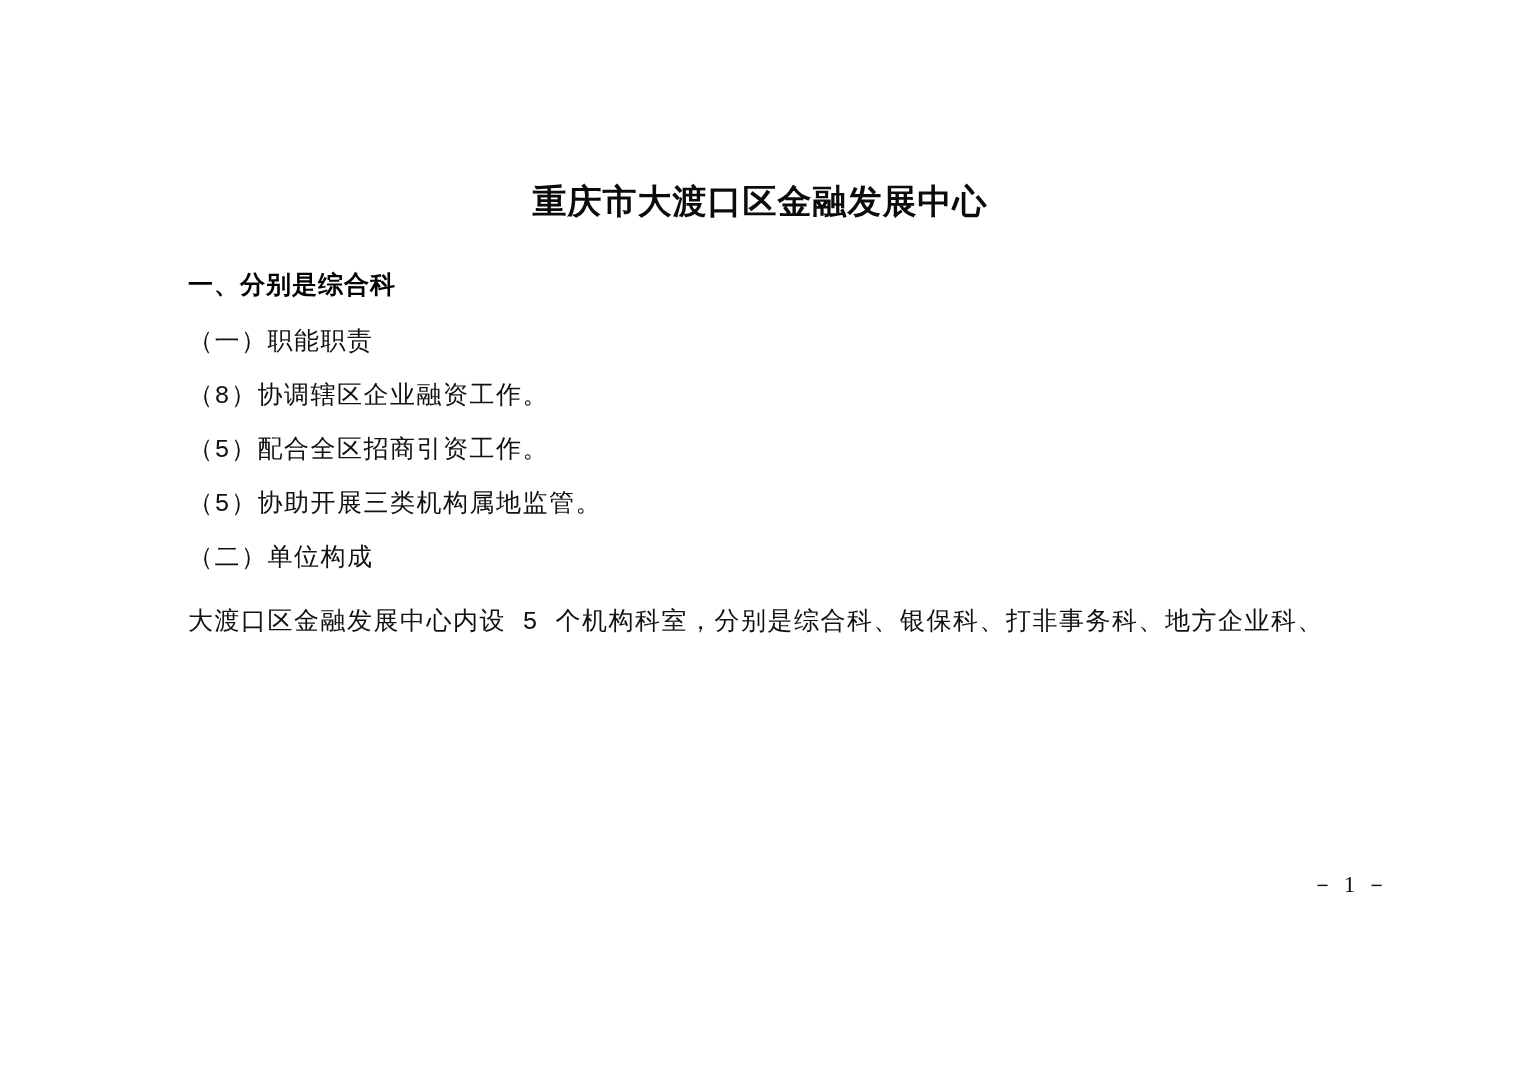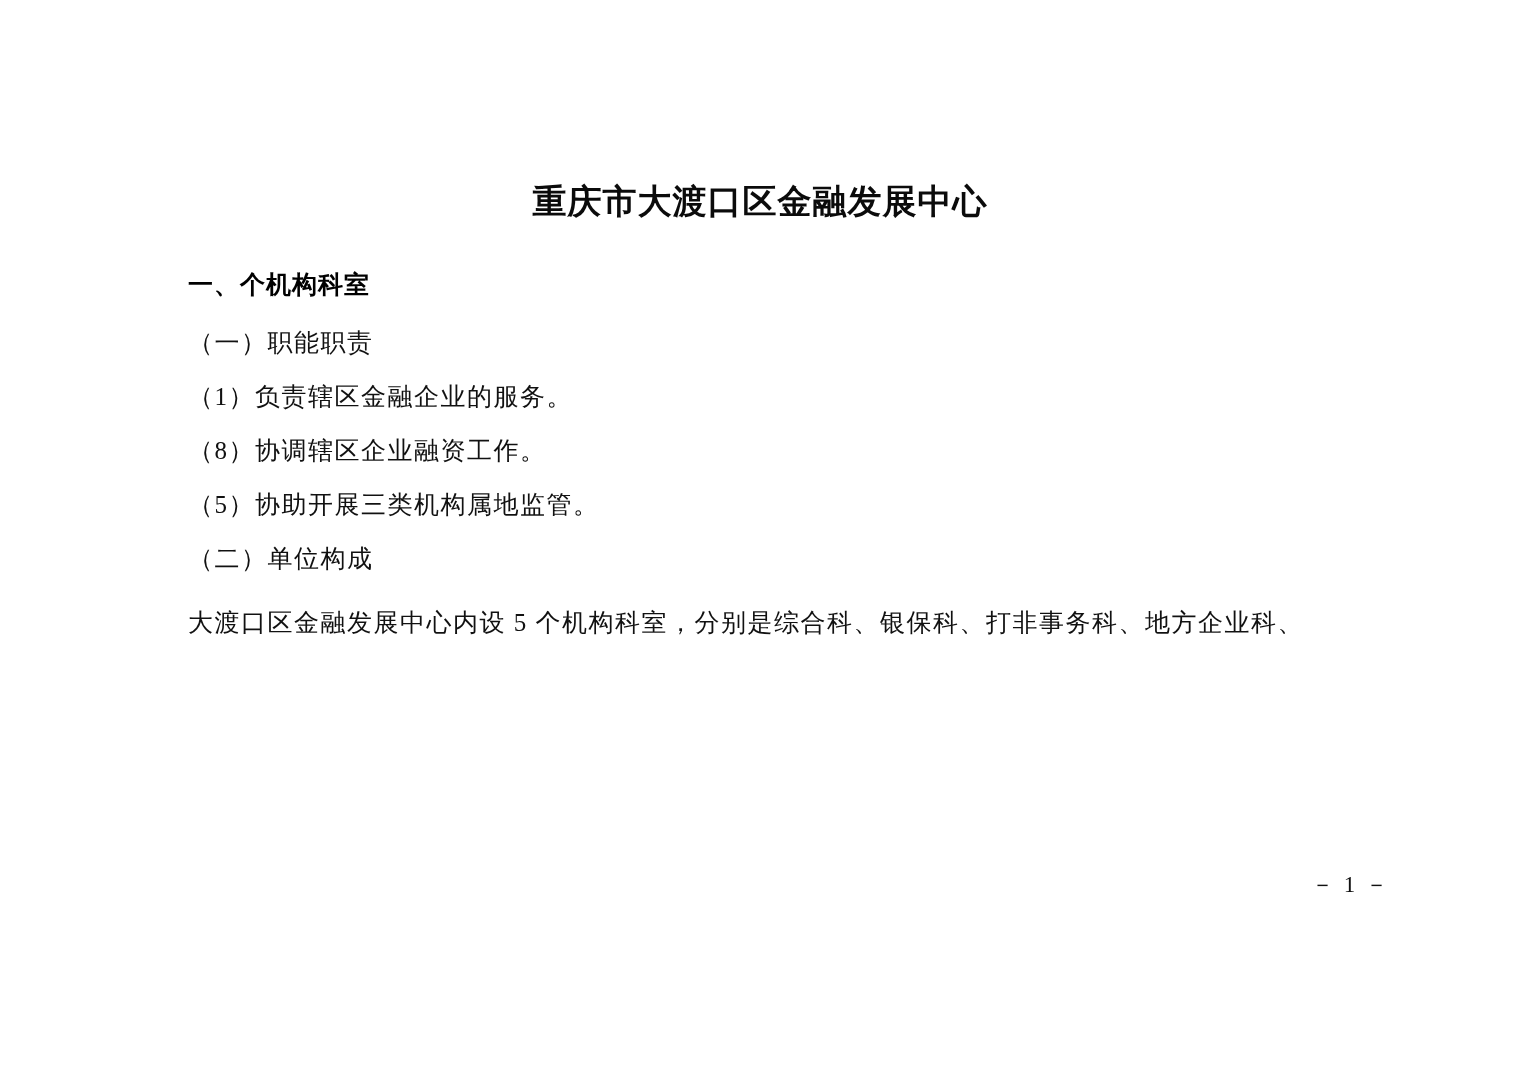--- a/index.html
+++ b/index.html
@@ -45,20 +45,21 @@
     margin-bottom: 26px;
     letter-spacing: 1px;
   }
   .para {
     font-size: 25px;
     line-height: 32px;
     letter-spacing: 1.5px;
     padding-left: 58px;
     margin-bottom: 22px;
     color: #111111;
+    font-family: Liberation Mono, monospace;
   }
   .para.sub {
     padding-left: 58px;
   }
   .para.flow {
     padding-left: 0;
     text-align: justify;
     text-justify: inter-ideograph;
     text-indent: 58px;
     line-height: 52px;
@@ -81,26 +82,26 @@
 <body>
 
 <div class="page">
 
   <div class="title-block">
     <div class="title-line">重庆市大渡口区金融发展中心</div>
   </div>
 
   <div class="body-block">
 
-    <div class="heading-1">一、个机构科室</div>
+    <div class="heading-1">一、分别是综合科</div>
 
     <div class="para sub">（一）职能职责</div>
 
-    <div class="para">（1）负责辖区金融企业的服务。</div>
     <div class="para">（8）协调辖区企业融资工作。</div>
+    <div class="para">（5）配合全区招商引资工作。</div>
     <div class="para">（5）协助开展三类机构属地监管。</div>
 
     <div class="para sub">（二）单位构成</div>
 
     <div class="para flow">
       <span>大渡口区金融发展中心内设 5 个机构科室，分别是综合科、银保科、打非事务科、地方企业科、</span>
     </div>
 
   </div>
 

